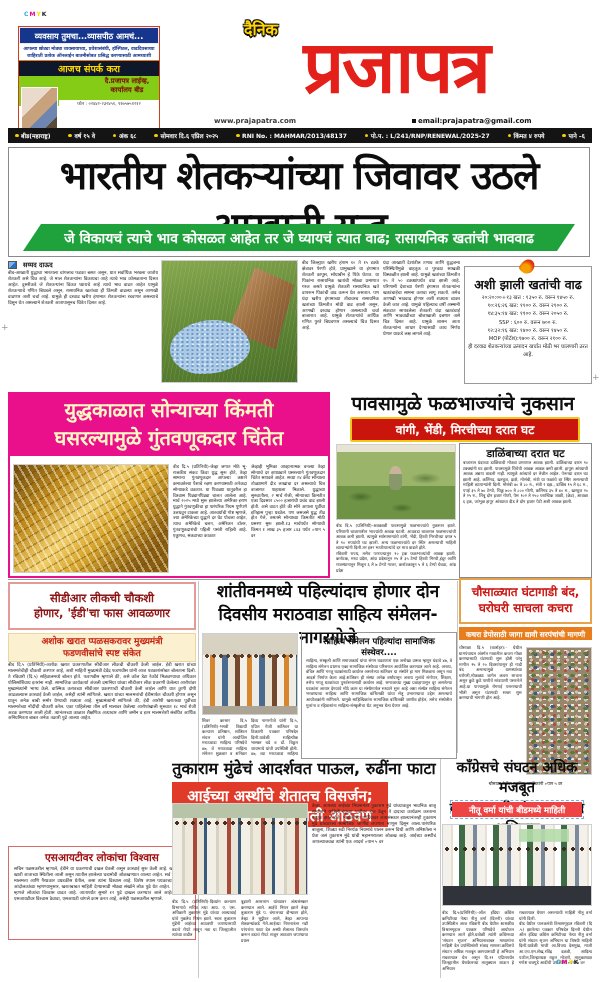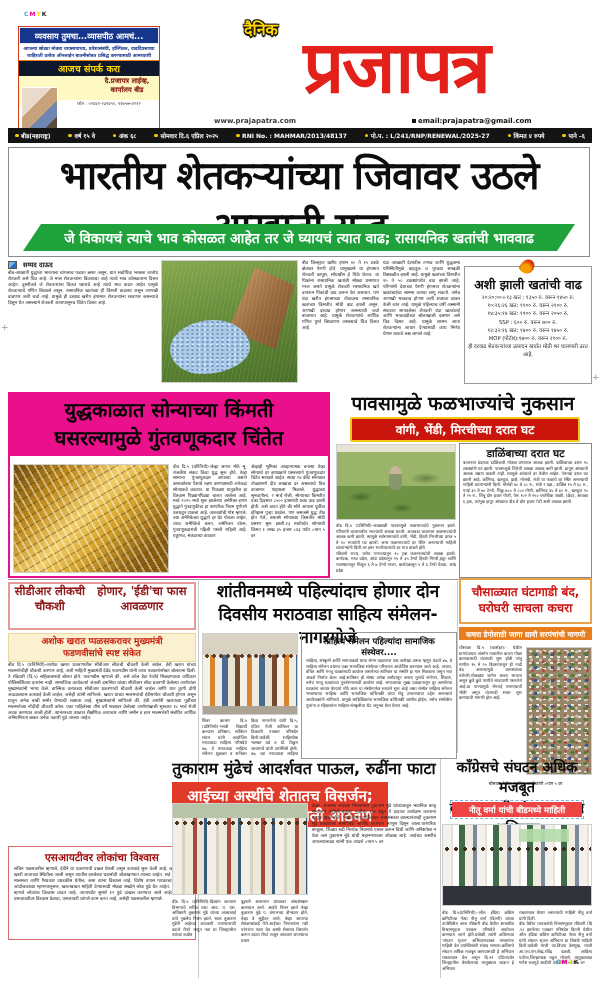--- a/index.html
+++ b/index.html
@@ -12,21 +12,21 @@
   
   .cmyk{font-size:6px;font-weight:700;letter-spacing:1px;}
   .cmyk .c{color:#29abe2}.cmyk .m{color:#ec008c}.cmyk .y{color:#f5e400}.cmyk .k{color:#1a1a1a}
   .regcross{color:#9a9a9a;font-size:9px;}
 
   
   .ad-box{left:18px;top:26px;width:140px;height:106px;border:1px solid #d04018;background:#fff;}
   .ad-head{background:#16368e;color:#fff;font-size:8px;font-weight:800;text-align:center;padding:2px 1px;border:1px solid #e8e8ff;}
   .ad-body{color:#16368e;font-size:4.8px;line-height:1.4;font-weight:700;text-align:center;padding:2px 3px 1px 3px;}
   .ad-cta{background:#0f172a;color:#ffd900;font-weight:800;font-size:9.5px;text-align:center;padding:1px 0;border-top:1px solid #e87a1a;}
-  .ad-bottom{position:relative;background:#fef9c3;height:30px;padding-left:36px;}
+  .ad-bottom{position:relative;background:#84cc16;height:30px;padding-left:36px;}
   .ad-office{margin-left:40px;color:#7d0b06;font-size:6.8px;font-weight:800;text-align:center;line-height:1.25;padding-top:1px;}
   .ad-phone{position:absolute;left:40px;right:0;bottom:0;background:#fff;color:#333;font-size:4.4px;text-align:center;}
   .ad-photo{position:absolute;left:2px;bottom:2px;width:35px;height:42px;border:1px solid #fff;
             background:linear-gradient(135deg,#e9dacc 0 38%,#c8a27c 38% 62%,#6f86b0 62% 82%,#5a4a38 82%);}
 
   
   .tagline{left:222px;top:18px;width:78px;text-align:center;font-size:16px;font-weight:800;color:#ffd400;
            text-shadow:1px 1px 0 #111,-1px -1px 0 #111,1px -1px 0 #111,-1px 1px 0 #111,0 2px 0 #111;}
   .paper-title{left:200px;top:28px;width:392px;text-align:center;font-size:72px;font-weight:800;color:#e3201a;
                line-height:1.1;letter-spacing:-2px;}
@@ -91,37 +91,37 @@
        repeating-linear-gradient(90deg,#f2efe6 0 9px,#d8d2c2 9px 12px,#efe9dc 12px 20px,#a84a3a 20px 24px,#e8e4d6 24px 31px,#3a5a7a 31px 34px);}
   .img-press{background:
        linear-gradient(#30333a,#30333a) bottom/100% 24% no-repeat,
        radial-gradient(circle 2px at 4px 3px,#3a2a1e 90%,transparent) 0 30%/9px 10px repeat-x,
        linear-gradient(rgba(180,220,170,.9),rgba(180,220,170,.9)) 78% 6%/34% 16% no-repeat,
        repeating-linear-gradient(90deg,#f4f1ec 0 8px,#e8e0d0 8px 10px,#ffffff 10px 16px,#3f6c46 16px 22px,#f0ece2 22px 30px,#7a8a9a 30px 34px),
        #d8d2c2;}
 
   
   .gold-module{left:8px;top:392px;width:322px;height:186px;border:2px solid #ea0f8b;box-sizing:border-box;}
-  .gold-head{background:#ea0f8b;color:#000000;text-align:center;font-weight:800;font-size:20px;line-height:1.42;padding:2px 0 3px 0;}
+  .gold-head{background:#ea0f8b;color:#fef9c3;text-align:center;font-weight:800;font-size:20px;line-height:1.42;padding:2px 0 3px 0;}
   .gold-row{position:absolute;left:3px;right:3px;top:70px;bottom:3px;display:flex;gap:4px;}
   .img-gold-box{width:156px;height:100%;position:relative;}
   .gold-col{flex:1;font-size:4.4px;line-height:1.3;text-align:justify;color:#222;overflow:hidden;}
 
   
   .rain-head{left:334px;top:390px;width:258px;text-align:center;font-size:19px;font-weight:800;color:#0d0d0d;}
   .rain-sub{left:350px;top:417px;width:226px;height:21px;background:#c9150c;border:2.5px solid #f2c818;border-radius:2px;
             color:#fff;font-weight:800;font-size:12px;display:flex;align-items:center;justify-content:center;}
   .dal-box{left:459px;top:443px;width:133px;height:135px;border:1px solid #888;box-sizing:border-box;padding:2px 3px;}
   .dal-title{text-align:center;font-size:10.5px;font-weight:800;color:#111;}
 
   .vrule{background:#c8c8c8;width:1px;}
   .hrule{background:#9a9a9a;height:1px;}
 
   
-  .cdr-box{left:8px;top:582px;width:188px;height:48px;border:2px solid #e59a9a;box-sizing:border-box;display:flex;flex-direction:row;
+  .cdr-box{left:8px;top:582px;width:188px;height:48px;border:2px solid #e59a9a;box-sizing:border-box;display:flex;flex-direction:column;
            justify-content:center;text-align:center;color:#8d1616;font-weight:800;font-size:11.5px;line-height:1.3;}
   .cdr-sub{left:8px;top:633px;width:188px;background:#fbf0cf;border:1px solid #e8d8a0;box-sizing:border-box;color:#c62310;
            font-weight:800;font-size:9px;text-align:center;padding:2px 0;line-height:1.3;}
   .cdr-body{left:8px;top:662px;width:188px;height:180px;}
 
   
   .sit-box{left:8px;top:846px;width:188px;height:94px;border:1.5px solid #d96a6a;box-sizing:border-box;padding:3px 5px;}
   .sit-title{text-align:center;color:#a31212;font-size:10.5px;font-weight:800;margin-bottom:2px;}
 
   

